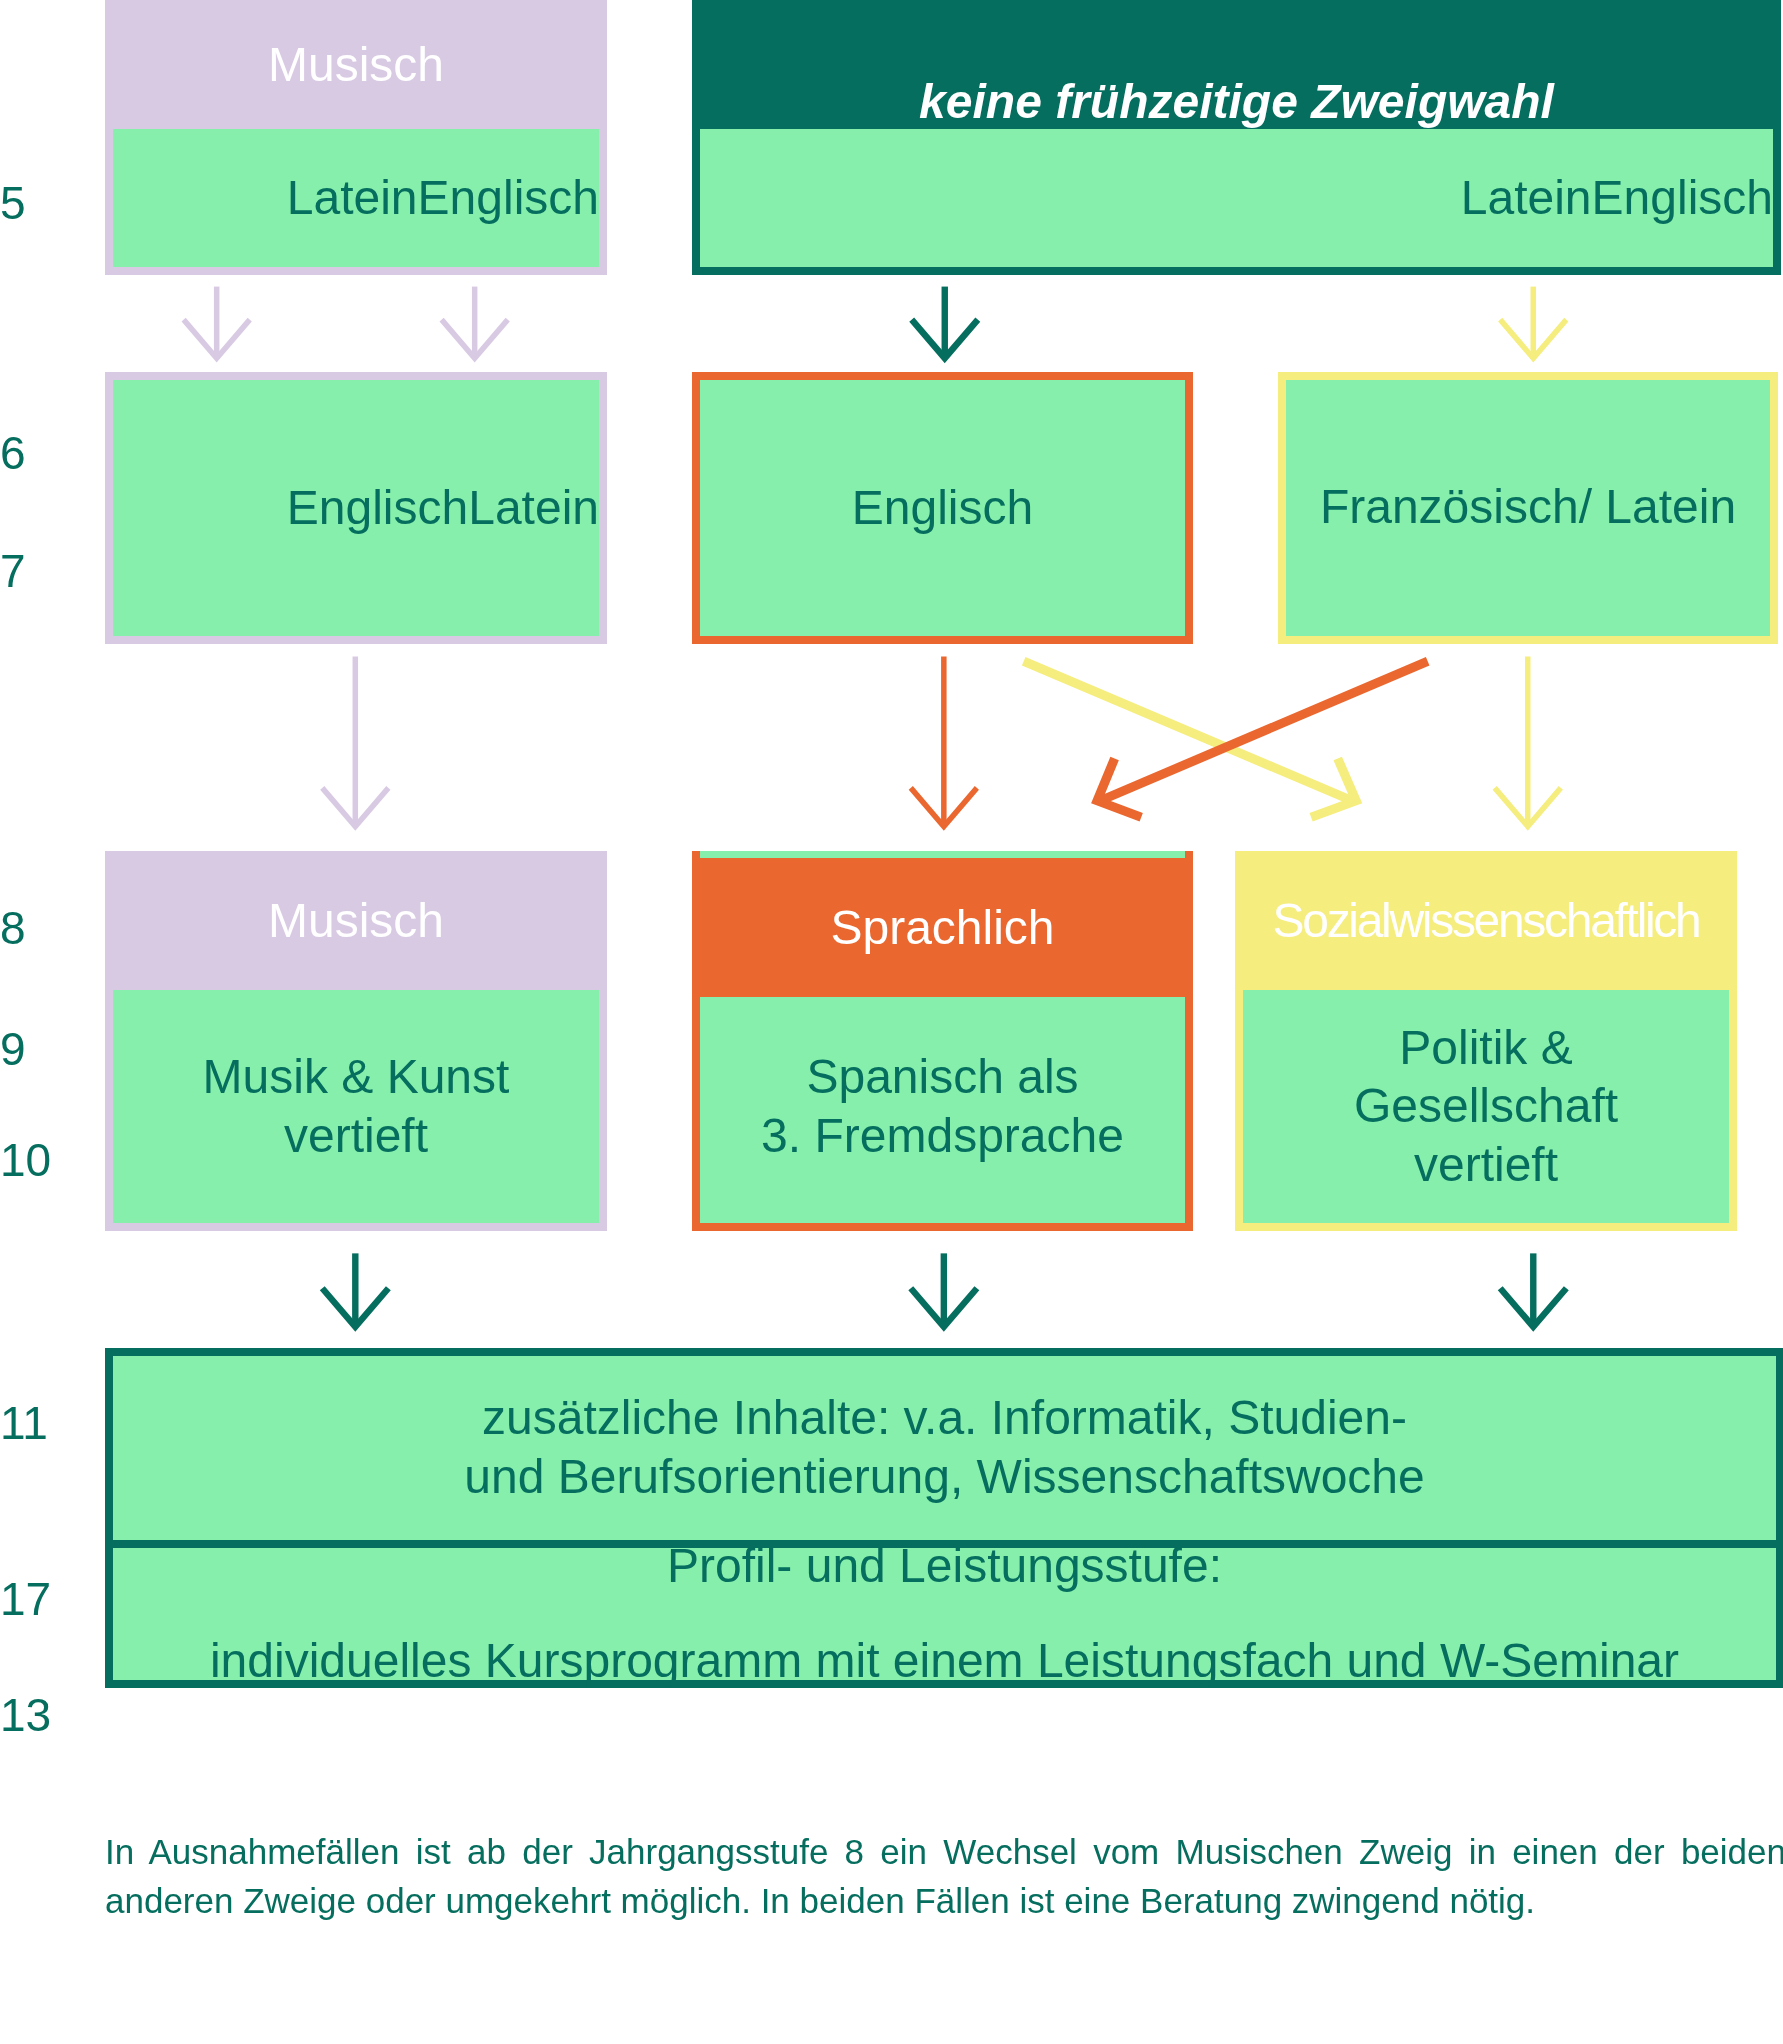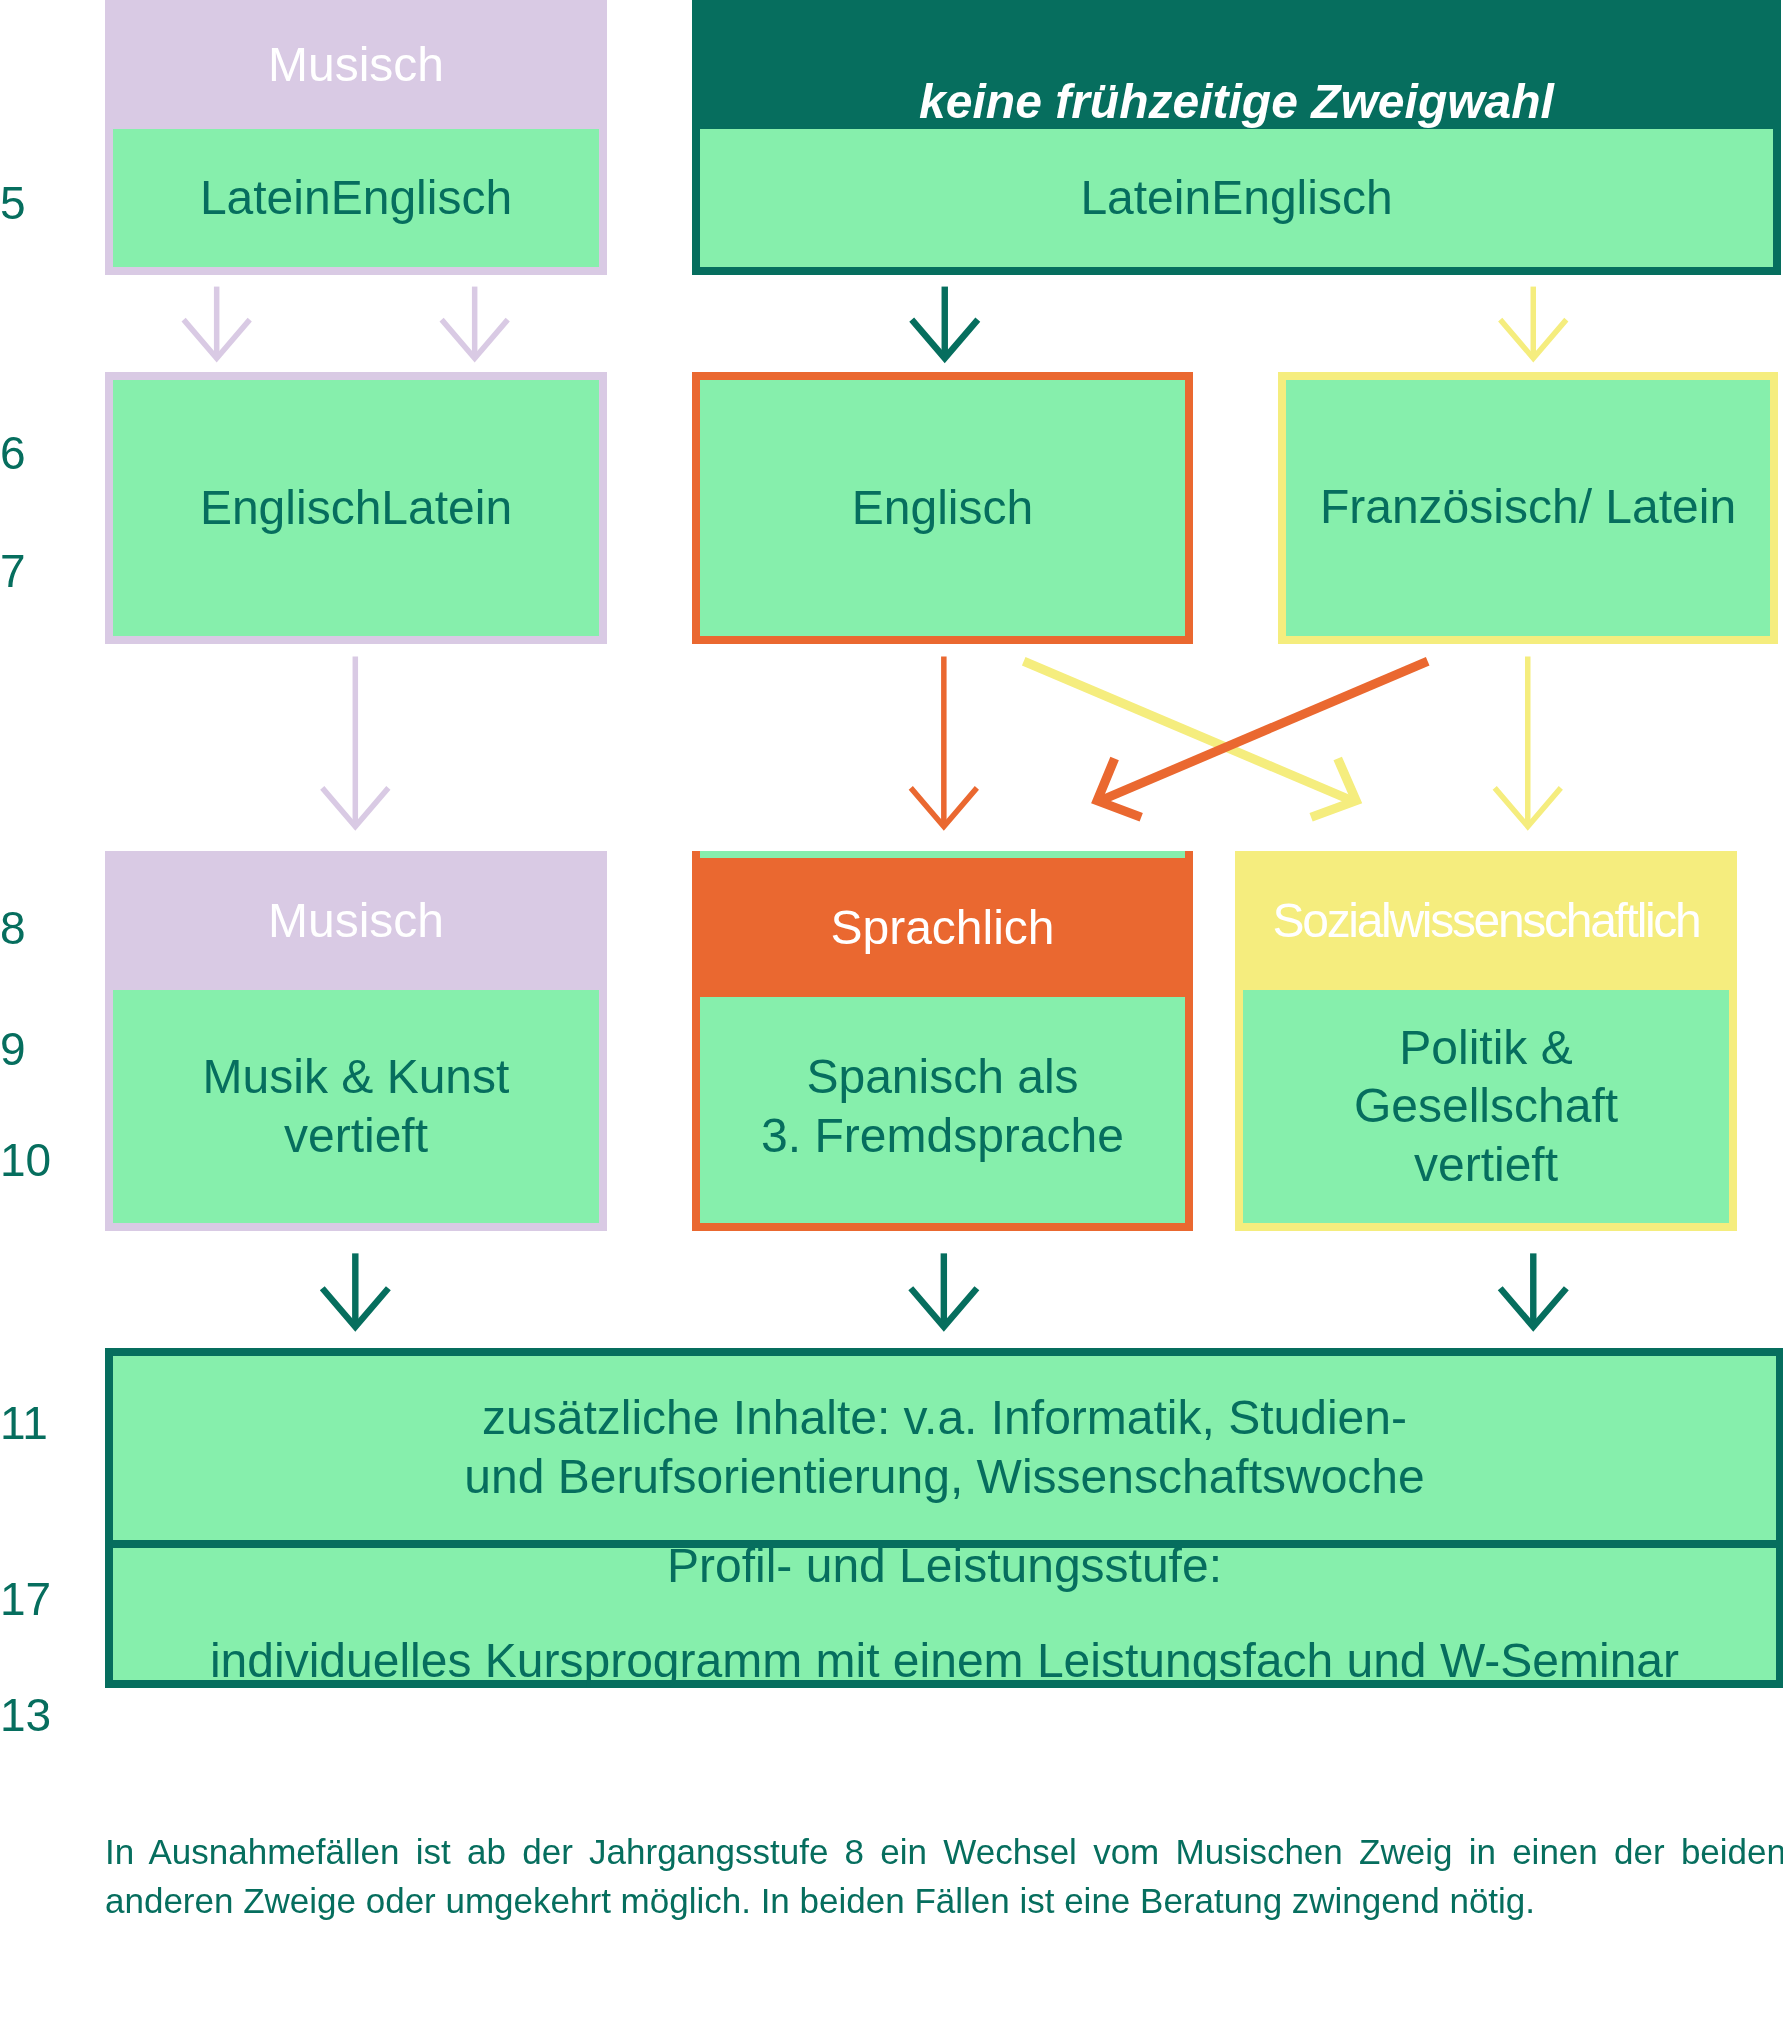--- a/index.html
+++ b/index.html
@@ -9,21 +9,21 @@
   .year { position:absolute; left:0; font-size:46px; color:#066e5e; line-height:1; }
   .box { position:absolute; box-sizing:border-box; background:#86efac;text-decoration:underline; }
   .hdr { position:absolute; left:0; right:0; top:0; display:flex; align-items:center; justify-content:center;
          color:#ffffff; font-size:48px; }
   .body { position:absolute; left:0; right:0; bottom:0; display:flex; align-items:center; justify-content:center;
           text-align:center; font-size:48px; color:#066e5e; line-height:1.22; }
   .lilac { border:8.3px solid #d9cae4; }
   .green { border:8.3px solid #066e5e; }
   .orange { border:8.3px solid #ea6830; }
   .yellow { border:8.3px solid #f5ed7e; }
-  .two { display:flex; width:100%; justify-content:center; }
+  .two { display:flex; width:100%; justify-content:flex-end; }
   svg.arrows { position:absolute; left:0; top:0; width:1783px; height:2044px; pointer-events:none; }
   .foot { position:absolute; left:105px; top:1827px; width:1681px; font-size:35px; line-height:1.4;
           color:#066e5e; text-align:justify; text-align-last:left; }
 </style>
 </head>
 <body>
 
 <div class="year" style="top:180px">5</div>
 <div class="year" style="top:430px">6</div>
 <div class="year" style="top:548px">7</div>

